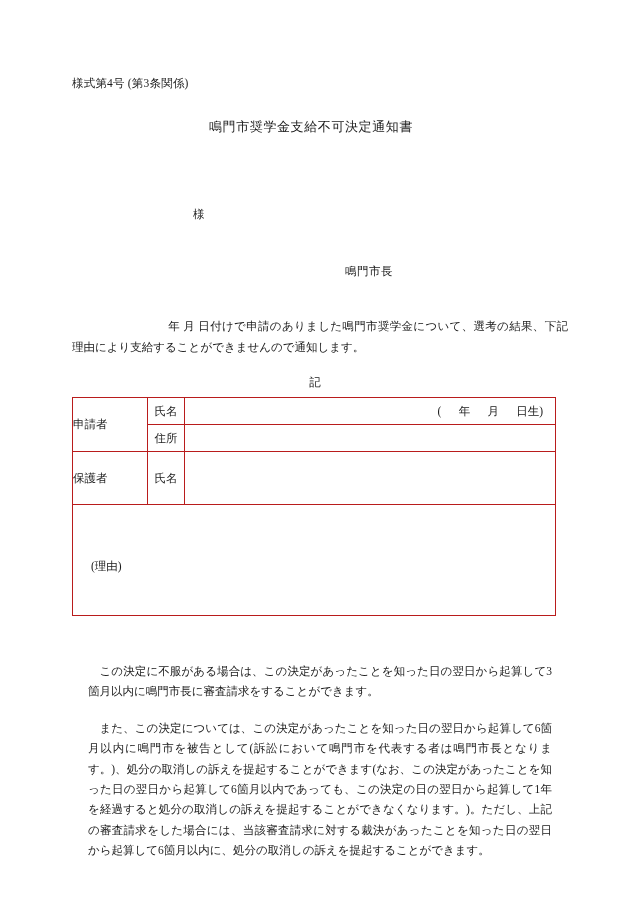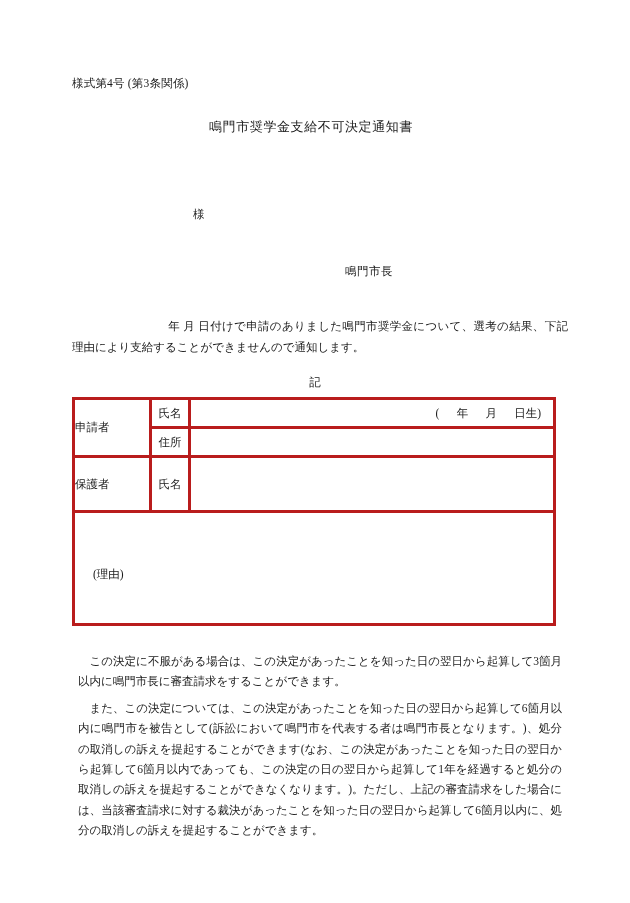--- a/index.html
+++ b/index.html
@@ -98,21 +98,21 @@
   .form-table {
     position: absolute;
     left: 72px;
     top: 397px;
     width: 484px;
     border-collapse: collapse;
     table-layout: fixed;
     font-size: 11.5px;
   }
   .form-table td {
-    border: 3px solid #b91c1c;
+    border: 1px solid #b91c1c;
     padding: 0;
     vertical-align: middle;
   }
   .cell-label-wide {
     width: 74px;
     height: 52px;
   }
   .cell-label-narrow {
     width: 36px;
     text-align: center;
@@ -144,21 +144,21 @@
     position: absolute;
     left: 72px;
     right: 62px;
     top: 645px;
     font-size: 11.5px;
     line-height: 20.4px;
     text-align: justify;
     text-justify: inter-ideograph;
   }
   .legal p {
-    margin: 6px;
+    margin: 16px;
     text-indent: 1em;
   }
 </style>
 </head>
 <body>
 
 <div class="page">
 
   <div class="form-no">様式第4号 (第3条関係)</div>
 

